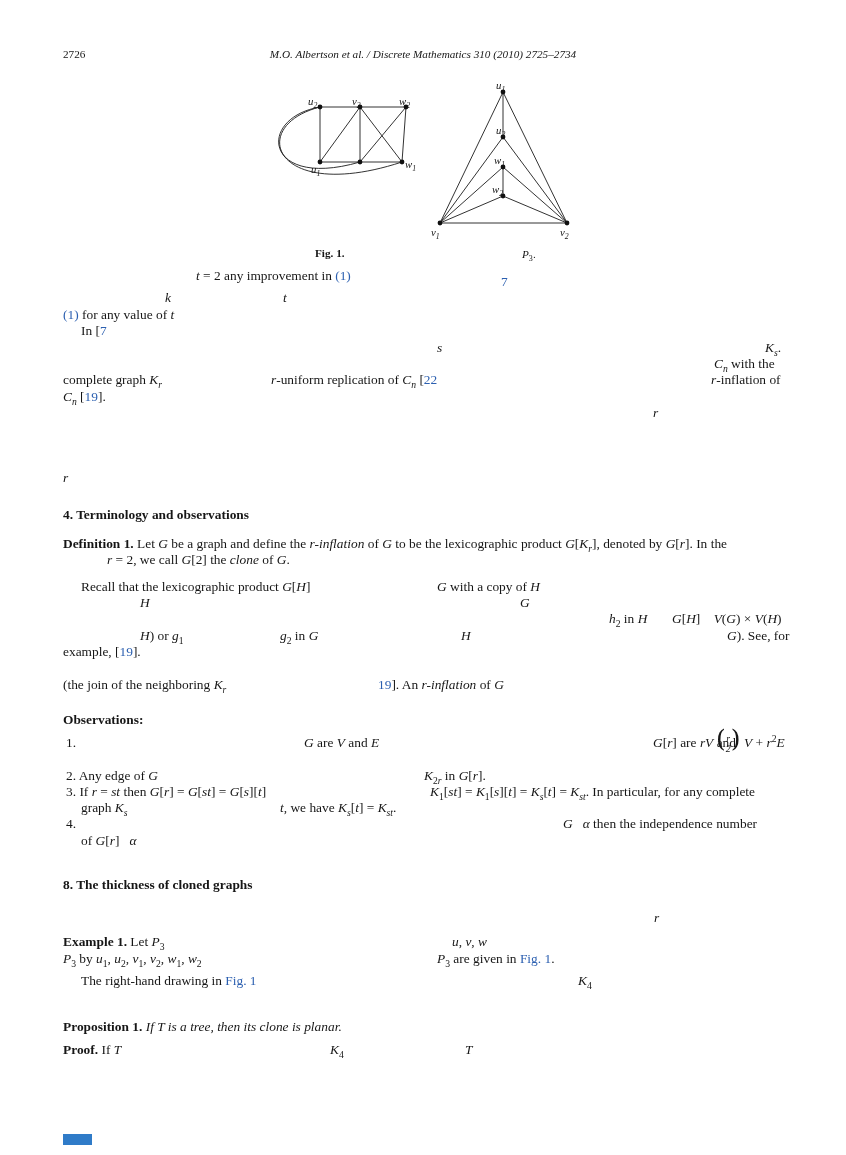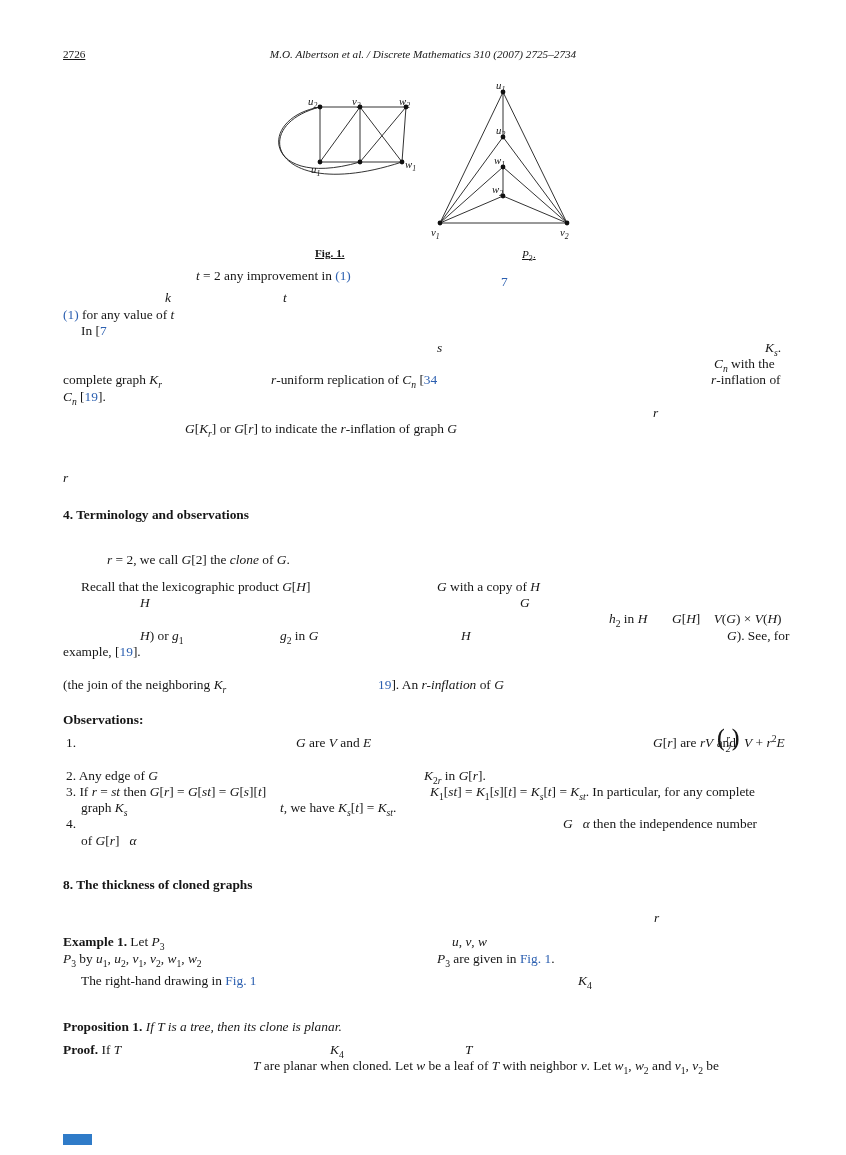--- a/index.html
+++ b/index.html
@@ -1,40 +1,40 @@
 <!DOCTYPE html>
 <html><head>
 <meta charset="utf-8">
 <style>
   html,body{margin:0;padding:0;background:#e9e9e9;}
   #page{position:relative;width:846px;height:1155px;background:#ffffff;margin:0 auto;
         font-family:"Liberation Serif","DejaVu Serif",serif;font-size:13.4px;color:#161616;overflow:hidden;}
   .frag{position:absolute;white-space:nowrap;line-height:1.2;}
   .bold{font-weight:bold;}
-  .sm{font-size:11.2px;text-decoration:underline;}
+  .sm{font-size:11.2px;}
   .runhead{font-style:italic;font-size:11.2px;left:0;width:846px;text-align:center;}
   .figlabel{font-size:10.8px;font-style:italic;}
   a.ref{color:#2b5fb0;text-decoration:none;cursor:pointer;}
   sub{font-size:0.72em;line-height:0;}
   sup{font-size:0.72em;line-height:0;}
   svg.fig{position:absolute;}
   .edge{stroke:#1c1c1c;stroke-width:0.9;fill:none;}
   .vtx{fill:#101010;}
   .paren{font-family:"DejaVu Serif",serif;font-size:25px;font-weight:400;vertical-align:-0.34em;line-height:1;}
   .bcol{display:inline-flex;flex-direction:column;align-items:center;font-size:9.8px;font-style:italic;
         line-height:1.05;vertical-align:-0.32em;}
   #footer-box{position:absolute;left:63px;top:1134px;width:29px;height:11px;background:#2f7bc8;}
 </style>
 </head>
 <body>
 
 <div id="page">
 
   <span class="frag sm" style="left:63px;top:48px">2726</span>
-  <span class="frag runhead" style="top:48px">M.O. Albertson et al. / Discrete Mathematics 310 (2007) 2725–2734</span>
+  <span class="frag runhead" style="top:48px">M.O. Albertson et al. / Discrete Mathematics 310 (2010) 2725–2734</span>
 
   <svg class="fig" style="left:272px;top:86px" width="178" height="146" viewBox="0 0 178 146">
     <g class="edges">
       <line class="edge" x1="48" y1="21" x2="88" y2="21"></line>
       <line class="edge" x1="88" y1="21" x2="134" y2="21"></line>
       <line class="edge" x1="48" y1="76" x2="88" y2="76"></line>
       <line class="edge" x1="88" y1="76" x2="130" y2="76"></line>
       <line class="edge" x1="48" y1="21" x2="48" y2="76"></line>
       <line class="edge" x1="88" y1="21" x2="88" y2="76"></line>
       <line class="edge" x1="134" y1="21" x2="130" y2="76"></line>
@@ -97,49 +97,49 @@
   <span class="frag" style="left:196px;top:268px"><i>t</i> = 2 any improvement in <a class="ref">(1)</a></span>
   <span class="frag" style="left:501px;top:274px"><a class="ref">7</a></span>
   <span class="frag" style="left:165px;top:290px"><i>k</i></span>
   <span class="frag" style="left:283px;top:290px"><i>t</i></span>
   <span class="frag" style="left:63px;top:307px"><a class="ref">(1)</a> for any value of <i>t</i></span>
   <span class="frag" style="left:81px;top:323px">In [<a class="ref">7</a></span>
   <span class="frag" style="left:437px;top:340px"><i>s</i></span>
   <span class="frag" style="left:765px;top:340px"><i>K</i><sub><i>s</i></sub>.</span>
   <span class="frag" style="left:714px;top:356px"><i>C</i><sub><i>n</i></sub> with the</span>
   <span class="frag" style="left:63px;top:372px">complete graph <i>K</i><sub><i>r</i></sub></span>
-  <span class="frag" style="left:271px;top:372px"><i>r</i>-uniform replication of <i>C</i><sub><i>n</i></sub> [<a class="ref">34</a></span>
+  <span class="frag" style="left:271px;top:372px"><i>r</i>-uniform replication of <i>C</i><sub><i>n</i></sub> [<a class="ref">22</a></span>
   <span class="frag" style="left:711px;top:372px"><i>r</i>-inflation of</span>
   <span class="frag" style="left:63px;top:389px"><i>C</i><sub><i>n</i></sub> [<a class="ref">19</a>].</span>
   <span class="frag" style="left:653px;top:405px"><i>r</i></span>
-  <span class="frag" style="left:185px;top:421px"><i>G</i>[<i>K</i><sub><i>r</i></sub>] or <i>G</i>[<i>r</i>] to indicate the <i>r</i>-inflation of graph <i>G</i></span>
   <span class="frag" style="left:63px;top:470px"><i>r</i></span>
 
   <span class="frag bold" style="left:63px;top:507px">4. Terminology and observations</span>
 
+  <span class="frag" style="left:63px;top:536px"><b>Definition 1.</b> Let <i>G</i> be a graph and define the <i>r-inflation</i> of <i>G</i> to be the lexicographic product <i>G</i>[<i>K</i><sub><i>r</i></sub>], denoted by <i>G</i>[<i>r</i>]. In the</span>
   <span class="frag" style="left:107px;top:552px"><i>r</i> = 2, we call <i>G</i>[2] the <i>clone</i> of <i>G</i>.</span>
 
   <span class="frag" style="left:81px;top:579px">Recall that the lexicographic product <i>G</i>[<i>H</i>]</span>
   <span class="frag" style="left:437px;top:579px"><i>G</i> with a copy of <i>H</i></span>
   <span class="frag" style="left:140px;top:595px"><i>H</i></span>
   <span class="frag" style="left:520px;top:595px"><i>G</i></span>
   <span class="frag" style="left:672px;top:611px"><i>G</i>[<i>H</i>]&nbsp;&nbsp;&nbsp;&nbsp;<i>V</i>(<i>G</i>) × <i>V</i>(<i>H</i>)</span>
   <span class="frag" style="left:609px;top:611px"><i>h</i><sub>2</sub> in <i>H</i></span>
   <span class="frag" style="left:140px;top:628px"><i>H</i>) or <i>g</i><sub>1</sub></span>
   <span class="frag" style="left:280px;top:628px"><i>g</i><sub>2</sub> in <i>G</i></span>
   <span class="frag" style="left:461px;top:628px"><i>H</i></span>
   <span class="frag" style="left:727px;top:628px"><i>G</i>). See, for</span>
   <span class="frag" style="left:63px;top:644px">example, [<a class="ref">19</a>].</span>
   <span class="frag" style="left:63px;top:677px">(the join of the neighboring <i>K</i><sub><i>r</i></sub></span>
   <span class="frag" style="left:378px;top:677px"><a class="ref">19</a>]. An <i>r-inflation</i> of <i>G</i></span>
 
   <span class="frag bold" style="left:63px;top:712px">Observations:</span>
 
   <span class="frag" style="left:66px;top:735px">1.</span>
-  <span class="frag" style="left:296px;top:735px"><i>G</i> are <i>V</i> and <i>E</i></span>
+  <span class="frag" style="left:304px;top:735px"><i>G</i> are <i>V</i> and <i>E</i></span>
   <span class="frag" style="left:653px;top:735px"><i>G</i>[<i>r</i>] are <i>rV</i> and</span>
   <span class="frag" style="left:716px;top:726px"><span class="paren">(</span><span class="bcol">
         <span>r</span>
         <span>2</span>
       </span><span class="paren">)</span></span>
   <span class="frag" style="left:744px;top:735px"><i>V</i> + <i>r</i><sup>2</sup><i>E</i></span>
 
   <span class="frag" style="left:66px;top:768px">2. Any edge of <i>G</i></span>
   <span class="frag" style="left:424px;top:768px"><i>K</i><sub>2<i>r</i></sub> in <i>G</i>[<i>r</i>].</span>
   <span class="frag" style="left:66px;top:784px">3. If <i>r</i> = <i>st</i> then <i>G</i>[<i>r</i>] = <i>G</i>[<i>st</i>] = <i>G</i>[<i>s</i>][<i>t</i>]</span>
@@ -159,16 +159,15 @@
   <span class="frag" style="left:63px;top:951px"><i>P</i><sub>3</sub> by <i>u</i><sub>1</sub>, <i>u</i><sub>2</sub>, <i>v</i><sub>1</sub>, <i>v</i><sub>2</sub>, <i>w</i><sub>1</sub>, <i>w</i><sub>2</sub></span>
   <span class="frag" style="left:437px;top:951px"><i>P</i><sub>3</sub> are given in <a class="ref">Fig. 1</a>.</span>
   <span class="frag" style="left:81px;top:973px">The right-hand drawing in <a class="ref">Fig. 1</a></span>
   <span class="frag" style="left:578px;top:973px"><i>K</i><sub>4</sub></span>
 
   <span class="frag" style="left:63px;top:1019px"><b>Proposition 1.</b> <i>If T is a tree, then its clone is planar.</i></span>
 
   <span class="frag" style="left:63px;top:1042px"><b>Proof.</b> If <i>T</i></span>
   <span class="frag" style="left:330px;top:1042px"><i>K</i><sub>4</sub></span>
   <span class="frag" style="left:465px;top:1042px"><i>T</i></span>
-  <span class="frag" style="left:253px;top:1058px"><i>T</i> are planar when cloned. Let <i>w</i> be a leaf of <i>T</i> with neighbor <i>v</i>. Let <i>w</i><sub>1</sub>, <i>w</i><sub>2</sub> and <i>v</i><sub>1</sub>, <i>v</i><sub>2</sub> be</span>
 
   <div id="footer-box"></div>
 </div>
 
 </body></html>

